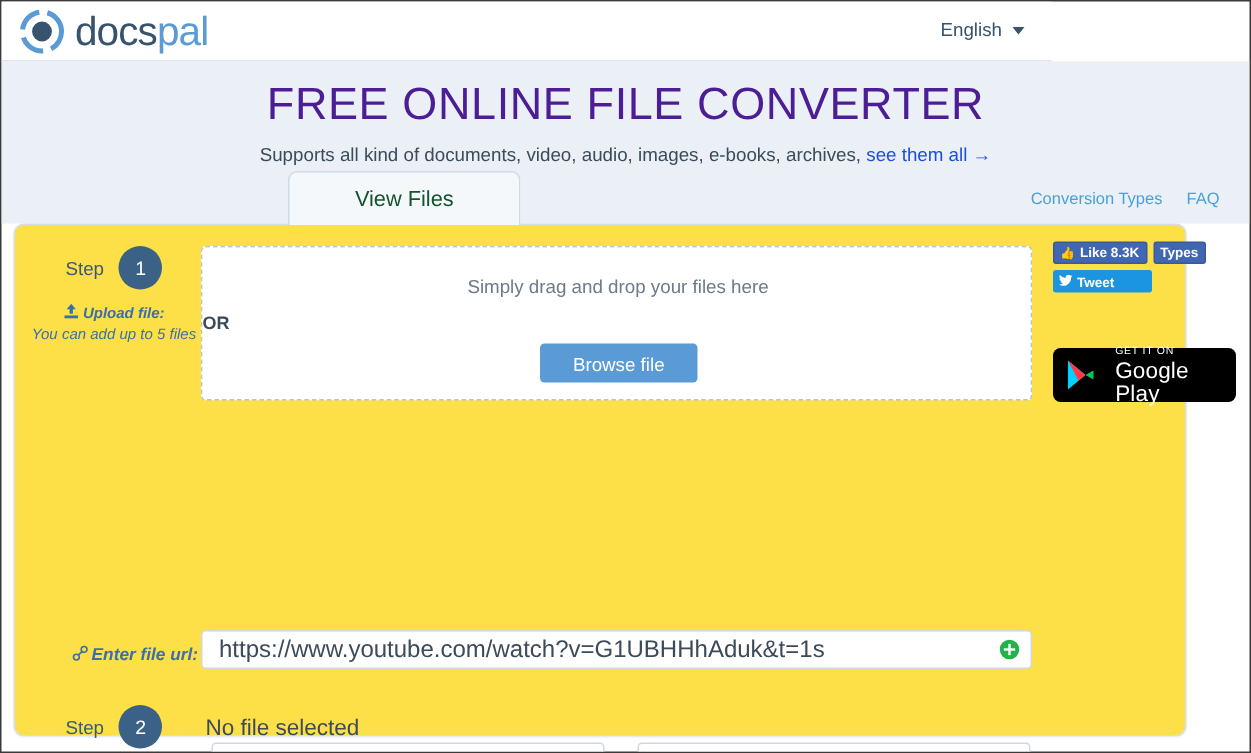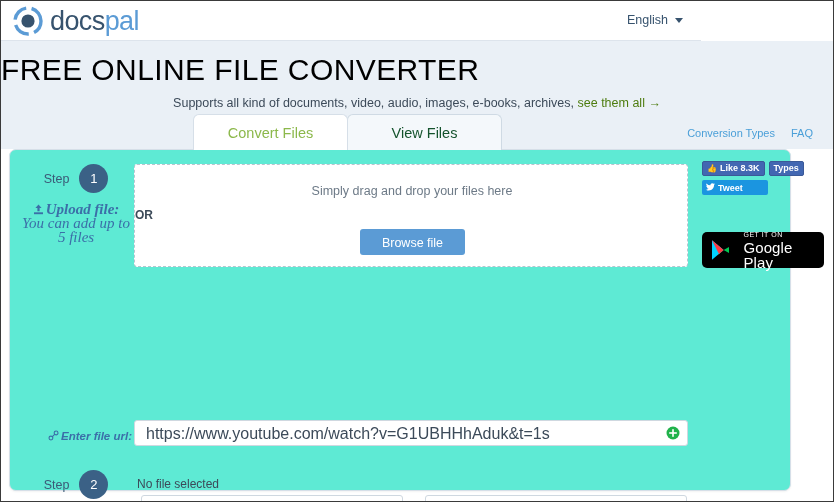--- a/index.html
+++ b/index.html
@@ -70,36 +70,36 @@
     position: absolute;
     left: 0; top: 40px;
     width: 832px;
     height: 108px;
     background: #eaf0f6;
   }
   .hero-title {
     position: absolute;
     left: 0; top: 12px;
     width: 832px;
-    text-align: left;
+    text-align: center;
     font-size: 30px;
-    color: #000000;
+    color: #4c1d95;
     letter-spacing: 0.4px;
     font-weight: 400;
   }
   .hero-sub {
     position: absolute;
     left: 0; top: 55px;
     width: 832px;
     text-align: center;
     font-size: 12.5px;
     color: #3c4a59;
   }
   .hero-sub a {
-    color: #4d7c0f;
+    color: #1d4ed8;
     text-decoration: none;
     margin-top: 43px;
   }
   
   .tabs {
     position: absolute;
     left: 192px; top: 113px;
     display: flex;
     align-items: flex-end;
     z-index: 6;
@@ -139,21 +139,21 @@
     color: #4a9fd8;
     text-decoration: none;
     cursor: pointer;
   }
   
   .card {
     position: absolute;
     left: 8px; top: 148px;
     width: 782px;
     height: 342px;
-    background: #5eead4;
+    background: #fde047;
     border: 1px solid #d6dfe8;
     border-radius: 7px;
     box-sizing: border-box;
     box-shadow: 0 1px 2px rgba(0,0,0,0.05);
   }
   
   .step-row {
     position: absolute;
     left: 10px;
     width: 112px;
@@ -173,25 +173,24 @@
     width: 29px; height: 29px;
     border-radius: 50%;
     background: #3b6186;
     color: #ffffff;
     font-size: 13px;
     line-height: 29px;
     text-align: center;
   }
   .upload-note {
     margin-top: 9px;
-    font-size: 15px;
+    font-size: 10px;
     color: #3b6fa8;
     font-style: italic;
     line-height: 14px;
-    font-family: Liberation Serif, serif;
   }
   .upload-note .ul { font-weight: bold; }
   .upload-ico {
     display: inline-block;
     vertical-align: -1px;
     margin-right: 2px;
   }
   
   .dropzone {
     position: absolute;
@@ -272,21 +271,21 @@
   .url-add {
     position: absolute;
     right: 7px; top: 5px;
     width: 14px; height: 14px;
     cursor: pointer;
   }
   
   .no-file {
     position: absolute;
     left: 127px; top: 327px;
-    font-size: 12px;
+    font-size: 15px;
     color: #3c4a59;
   }
   .select-box {
     position: absolute;
     height: 26px;
     border: 1px solid #cfd8e0;
     border-radius: 3px;
     box-sizing: border-box;
     background: #ffffff;
     cursor: pointer;
@@ -391,21 +390,20 @@
 
   <div class="hero">
     <div class="hero-title">FREE ONLINE FILE CONVERTER</div>
     <div class="hero-sub">
       <span>Supports all kind of documents, video, audio, images, e-books, archives,</span>
       <a href="#">see them all →</a>
     </div>
   </div>
 
   <div class="tabs">
-    <div class="tab active">Convert Files</div>
     <div class="tab inactive">View Files</div>
   </div>
 
   <div class="topnav">
     <a href="#">Conversion Types</a>
     <a href="#">FAQ</a>
   </div>
 
   <div class="card">
 

